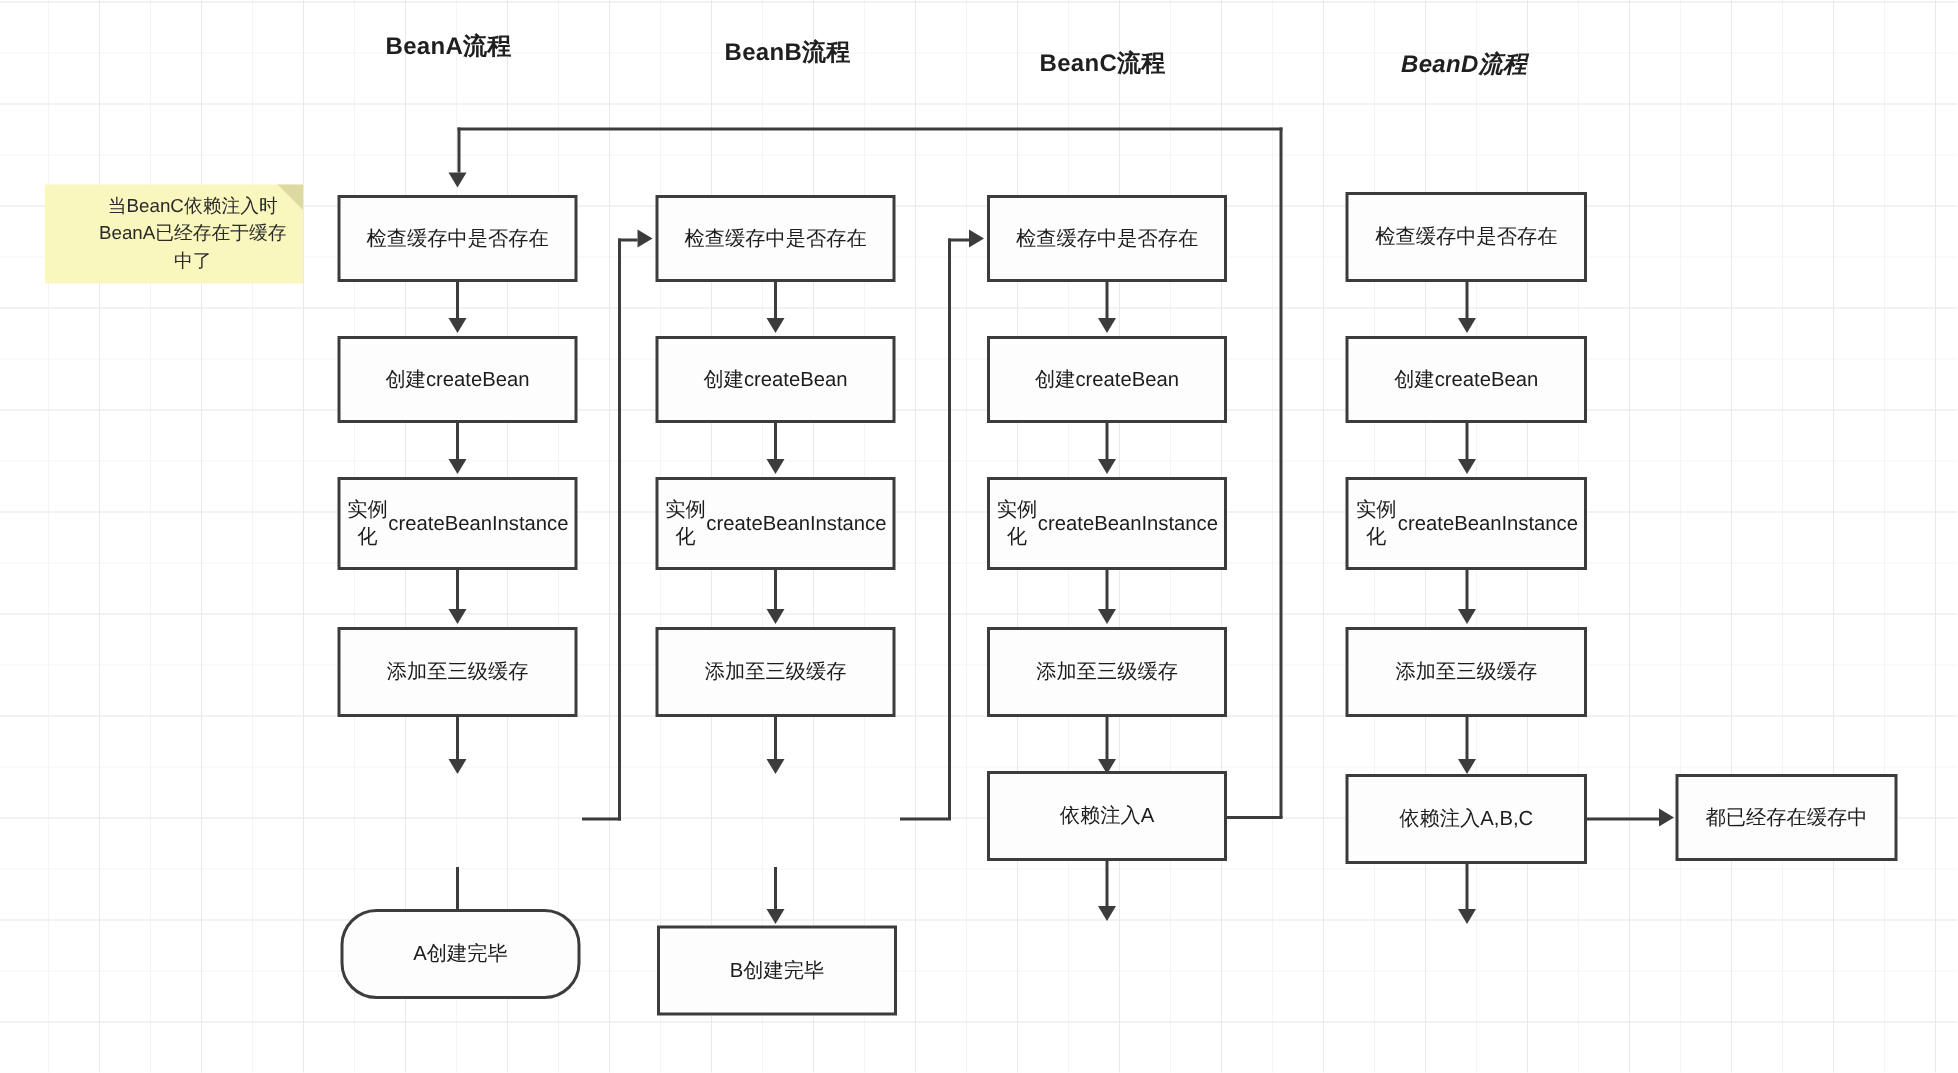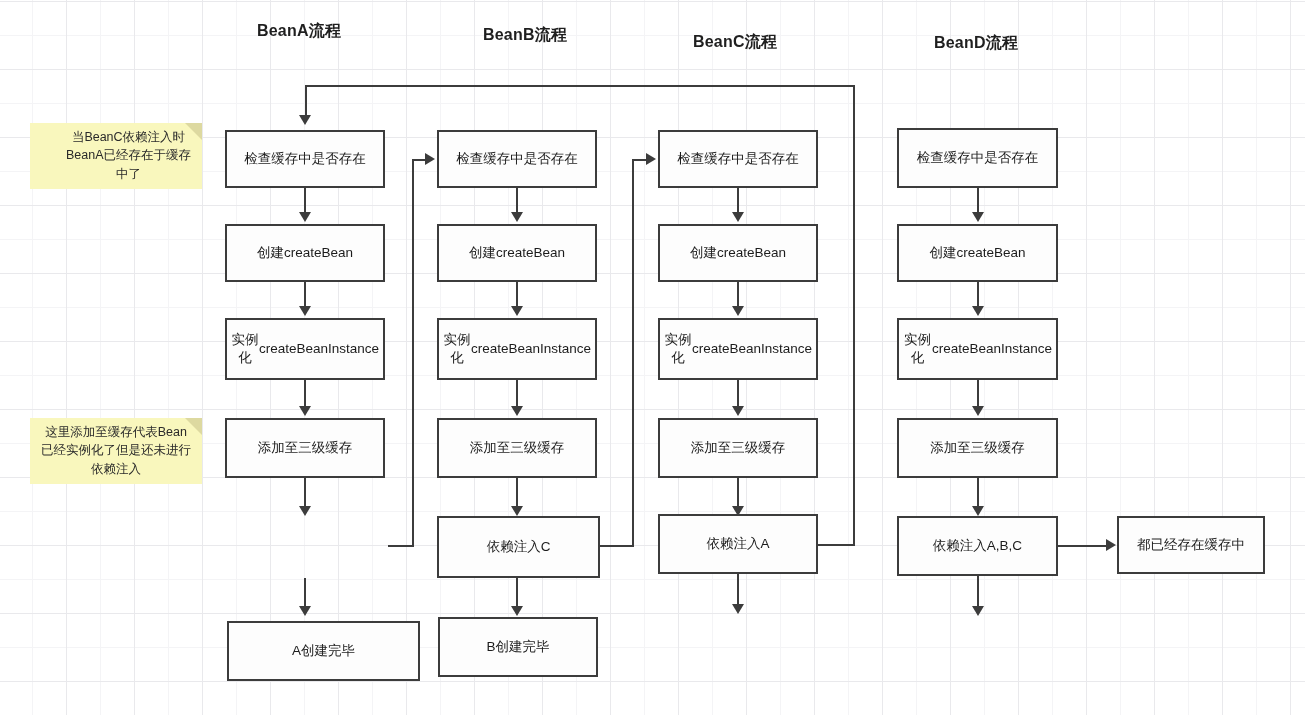--- a/index.html
+++ b/index.html
@@ -101,21 +101,21 @@
   .note-text { display: block; }
 </style>
 </head>
 <body>
 
 <div id="canvas">
 
   <div class="col-header" style="left:257px; top:21px;">BeanA流程</div>
   <div class="col-header" style="left:483px; top:25px;">BeanB流程</div>
   <div class="col-header" style="left:693px; top:32px;">BeanC流程</div>
-  <div class="col-header" style="left:934px; top:33px;">BeanD流程</div>
+  <div class="col-header" style="left:934px; top:33px;font-style:italic;">BeanD流程</div>
 
   <div class="hline" style="left:305px; top:85px; width:550px;"></div>
   <div class="vline" style="left:853px; top:85px; height:460px;"></div>
   <div class="hline" style="left:818px; top:544px; width:37px;"></div>
   <div class="vline" style="left:305px; top:85px; height:30px;"></div>
   <div class="arrow-down" style="left:299px; top:115px;"></div>
 
   <div class="node" style="left:225px; top:130px; width:160px; height:58px;">检查缓存中是否存在</div>
   <div class="vline" style="left:304px; top:188px; height:24px;"></div>
   <div class="arrow-down" style="left:299px; top:212px;"></div>
@@ -132,21 +132,21 @@
   <div class="vline" style="left:304px; top:380px; height:26px;"></div>
   <div class="arrow-down" style="left:299px; top:406px;"></div>
 
   <div class="node" style="left:225px; top:418px; width:160px; height:60px;">添加至三级缓存</div>
   <div class="vline" style="left:304px; top:478px; height:28px;"></div>
   <div class="arrow-down" style="left:299px; top:506px;"></div>
 
   <div class="vline" style="left:304px; top:578px; height:28px;"></div>
   <div class="arrow-down" style="left:299px; top:606px;"></div>
 
-  <div class="node" style="left:227px; top:621px; width:193px; height:60px;">A创建完毕</div>
+  <div class="node" style="left:227px; top:606px; width:160px; height:60px;border-radius:24px;">A创建完毕</div>
 
   <div class="hline" style="left:388px; top:545px; width:26px;"></div>
   <div class="vline" style="left:412px; top:159px; height:388px;"></div>
   <div class="hline" style="left:412px; top:159px; width:13px;"></div>
   <div class="arrow-right" style="left:425px; top:153px;"></div>
 
   <div class="node" style="left:437px; top:130px; width:160px; height:58px;">检查缓存中是否存在</div>
   <div class="vline" style="left:516px; top:188px; height:24px;"></div>
   <div class="arrow-down" style="left:511px; top:212px;"></div>
 
@@ -159,21 +159,20 @@
       <br>
     <span>createBeanInstance</span>
   </div>
   <div class="vline" style="left:516px; top:380px; height:26px;"></div>
   <div class="arrow-down" style="left:511px; top:406px;"></div>
 
   <div class="node" style="left:437px; top:418px; width:160px; height:60px;">添加至三级缓存</div>
   <div class="vline" style="left:516px; top:478px; height:28px;"></div>
   <div class="arrow-down" style="left:511px; top:506px;"></div>
 
-  <div class="node" style="left:437px; top:516px; width:163px; height:62px;">依赖注入C</div>
   <div class="vline" style="left:516px; top:578px; height:28px;"></div>
   <div class="arrow-down" style="left:511px; top:606px;"></div>
 
   <div class="node" style="left:438px; top:617px; width:160px; height:60px;">B创建完毕</div>
 
   <div class="hline" style="left:600px; top:545px; width:32px;"></div>
   <div class="vline" style="left:632px; top:159px; height:388px;"></div>
   <div class="hline" style="left:632px; top:159px; width:14px;"></div>
   <div class="arrow-right" style="left:646px; top:153px;"></div>
 
@@ -229,18 +228,14 @@
 
   <div class="hline" style="left:1058px; top:545px; width:48px;"></div>
   <div class="arrow-right" style="left:1106px; top:539px;"></div>
   <div class="node" style="left:1117px; top:516px; width:148px; height:58px;">都已经存在缓存中</div>
 
   <div class="note" style="left:30px; top:123px; width:172px; height:66px;padding-left:35px;">
     <span class="fold"></span>
     <span class="note-text">当BeanC依赖注入时BeanA已经存在于缓存中了</span>
   </div>
 
-  <div class="note" style="left:30px; top:418px; width:172px; height:66px;">
-    <span class="fold"></span>
-    <span class="note-text">这里添加至缓存代表Bean已经实例化了但是还未进行依赖注入</span>
-  </div>
 
 </div>
 
 </body></html>

